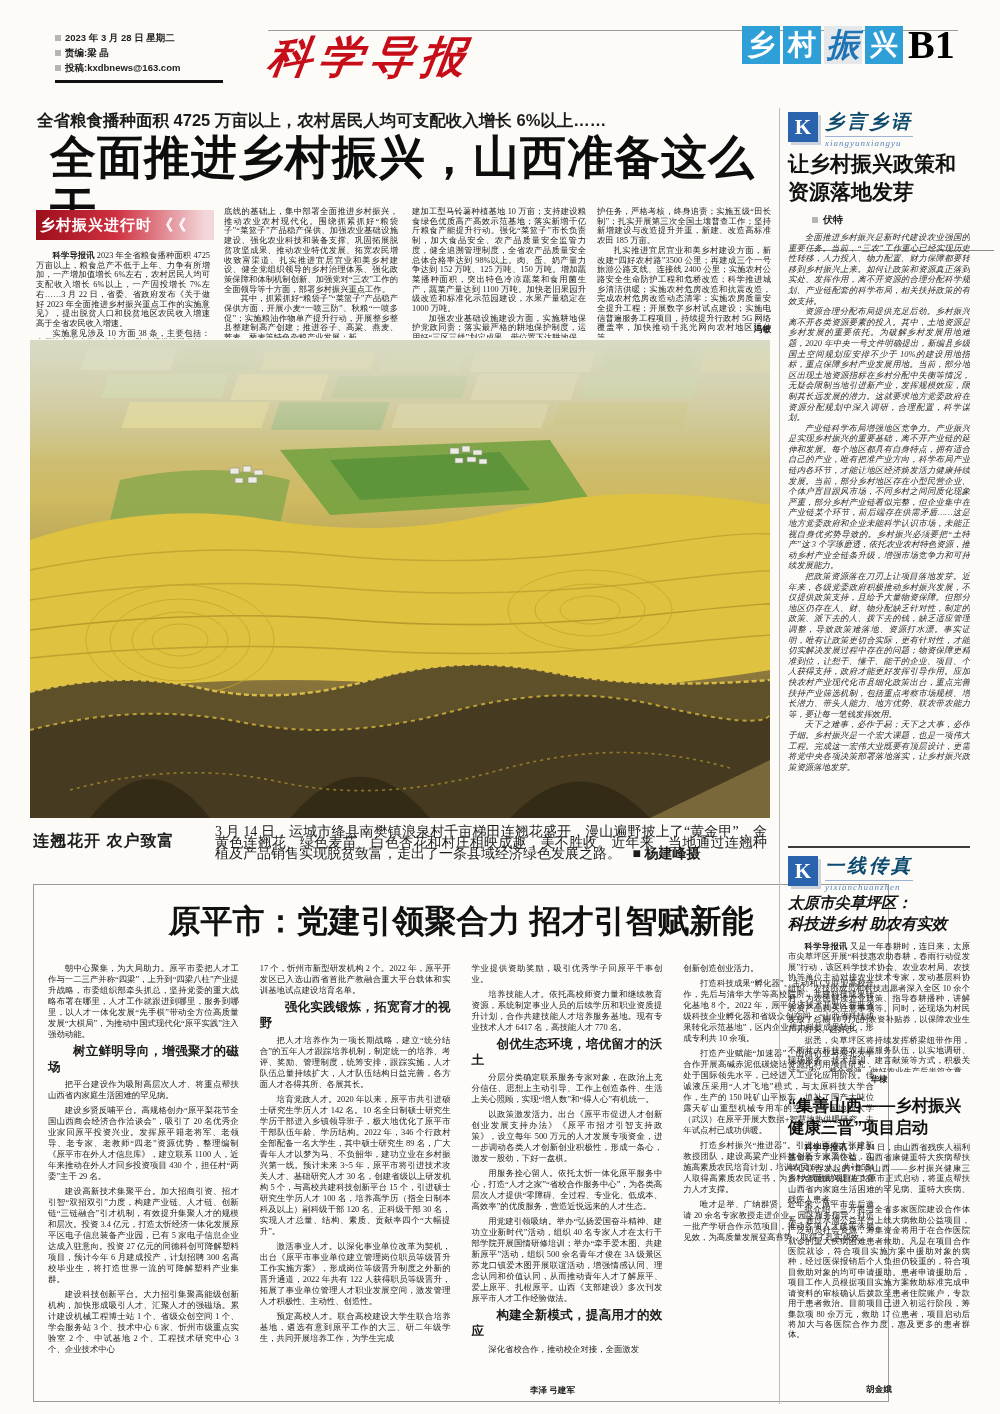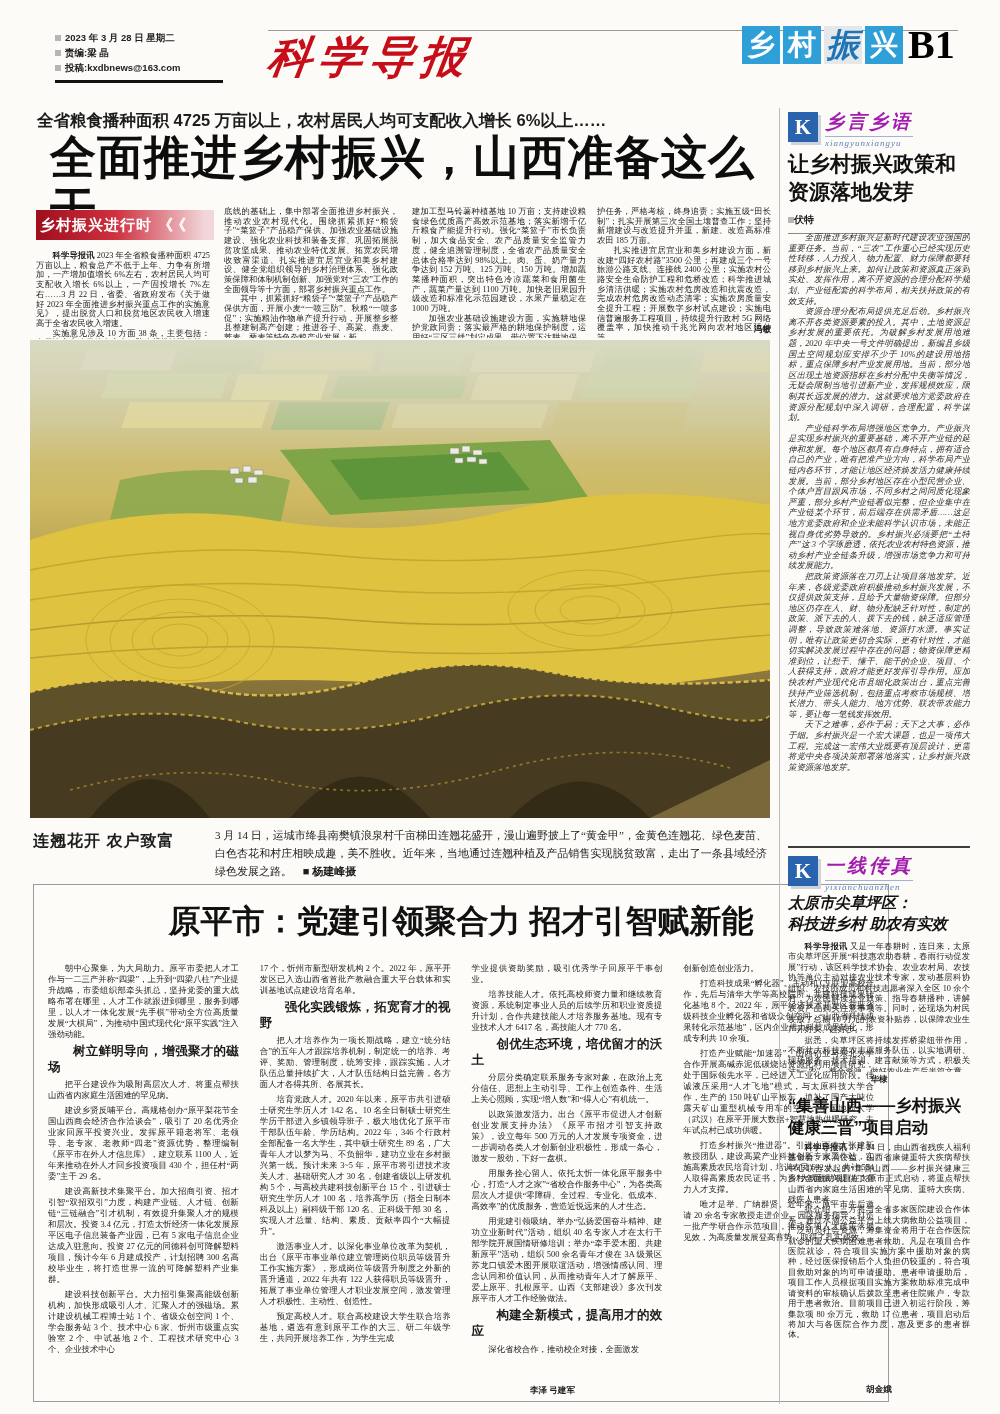--- a/index.html
+++ b/index.html
@@ -31,46 +31,46 @@
       font-size:8.3px;line-height:9.7px;text-align:justify;}
   .lc p{margin:0;text-indent:2em;}
   .lc1{left:36px;top:251px;height:88px;}
   .lc2{left:224px;} .lc3{left:412px;font-family:Liberation Serif, serif;} .lc4{left:597px;}
   .fm-byline{position:absolute;left:597px;top:324px;width:174px;text-align:right;
              font:bold 8.6px/10px "Liberation Serif",serif;}
 
   
   .photo{position:absolute;left:30px;top:340px;width:740px;height:478px;overflow:hidden;background:#b7a766;}
   .cap-title{position:absolute;left:33px;top:833px;font:bold 16px/1 "Liberation Sans",sans-serif;letter-spacing:1px;}
-  .cap-text{position:absolute;left:215px;top:826px;width:552px;font-size:11px;line-height:18px;text-align:justify;}
+  .cap-text{position:absolute;left:215px;top:826px;width:552px;font-size:14px;line-height:11px;text-align:justify;}
   .cap-text .credit{font-weight:bold;white-space:nowrap;margin-left:8px;}
 
   
   .feature{position:absolute;left:33px;top:884px;width:856px;height:518px;border:1px solid #9a9a9a;
            box-sizing:border-box;background:#fdfcf8;}
   .f-head{margin:19px 8px 0;text-align:center;font:900 32px/1.1 "Liberation Sans",sans-serif;color:#111;}
   .f-cols{position:absolute;left:10px;right:10px;top:74px;bottom:8px;display:flex;gap:13px;overflow:hidden;}
   .fc{flex:1;font-size:8.4px;line-height:11px;text-align:justify;overflow:hidden;}
   .fc p{margin:4px;text-indent:2em;}
   .f-sub{font:bold 12.5px/1.25 "Liberation Sans",sans-serif;margin:7px 0 5px;text-indent:0;}
   .f-byline{position:absolute;left:407px;top:1385px;width:168px;text-align:right;
             font:bold 8.6px/10px "Liberation Serif",serif;z-index:3;}
 
   
   .vrule{position:absolute;left:779px;top:108px;width:1px;height:1296px;background:#bdbdbd;}
   .krow{position:absolute;left:788px;width:182px;display:flex;gap:7px;align-items:flex-start;}
   .krow .k{flex:0 0 auto;width:30px;height:30px;background:#2a63ad;color:#fff;text-align:center;
            font:900 21px/30px "Liberation Serif",serif;box-shadow:3px 3px 0 #ccd3dc;}
-  .krow .kt{font:900 italic 19px/1.1 "Liberation Serif",serif;color:#a21caf;letter-spacing:3px;}
+  .krow .kt{font:900 italic 19px/1.1 "Liberation Serif",serif;color:#0c4a6e;letter-spacing:3px;}
   .krow .py{font:italic 9px/1 "Liberation Serif",serif;color:#5c83b9;letter-spacing:1px;
             border-top:1px solid #9db4d6;margin-top:3px;padding-top:2px;}
   .v-head{position:absolute;left:788px;top:150px;width:182px;
           font:900 21px/1.35 "Liberation Sans",sans-serif;color:#111;}
-  .v-author{position:absolute;left:788px;top:213px;width:182px;display:flex;align-items:center;
-            font:bold 10px/14px "Liberation Sans",sans-serif;border-bottom:1px solid #8a8a8a;padding-bottom:6px;}
+  .v-author{position:absolute;left:812px;top:213px;width:182px;display:flex;align-items:center;gap:5px;
+            font:bold 10px/14px "Liberation Sans",sans-serif;border-bottom:1px solid #8a8a8a;padding-bottom:23px;}
   .v-body{position:absolute;left:788px;top:233px;width:182px;height:606px;overflow:hidden;
           font-style:italic;font-size:8.4px;line-height:10.6px;text-align:justify;color:#2b2b2b;}
   .v-body p{margin:0;text-indent:2em;}
   .v-endrule{position:absolute;left:788px;top:846px;width:182px;height:2px;background:#3d3d3d;}
 
   .sb-art-head{position:absolute;left:788px;width:182px;font:bold 15.5px/1.35 "Liberation Sans",sans-serif;color:#111;}
   .sb-body{position:absolute;left:788px;width:182px;overflow:hidden;font-size:8.3px;line-height:10.4px;text-align:justify;}
   .sb-body p{margin:0;text-indent:2em;}
   .sb-byline{position:absolute;left:788px;width:182px;text-align:center;font:bold 8.6px/10px "Liberation Serif",serif;}
   .f1-head{top:893px;font-style:italic;} .f1-body{top:942px;height:130px;} .f1-byl{top:1074px;}

